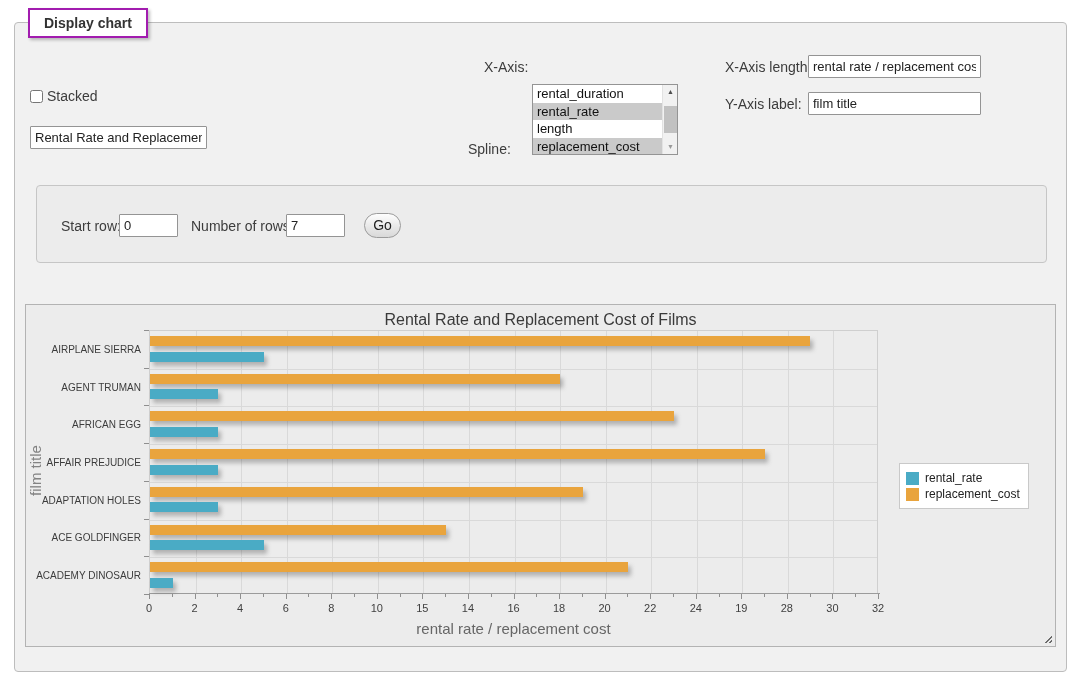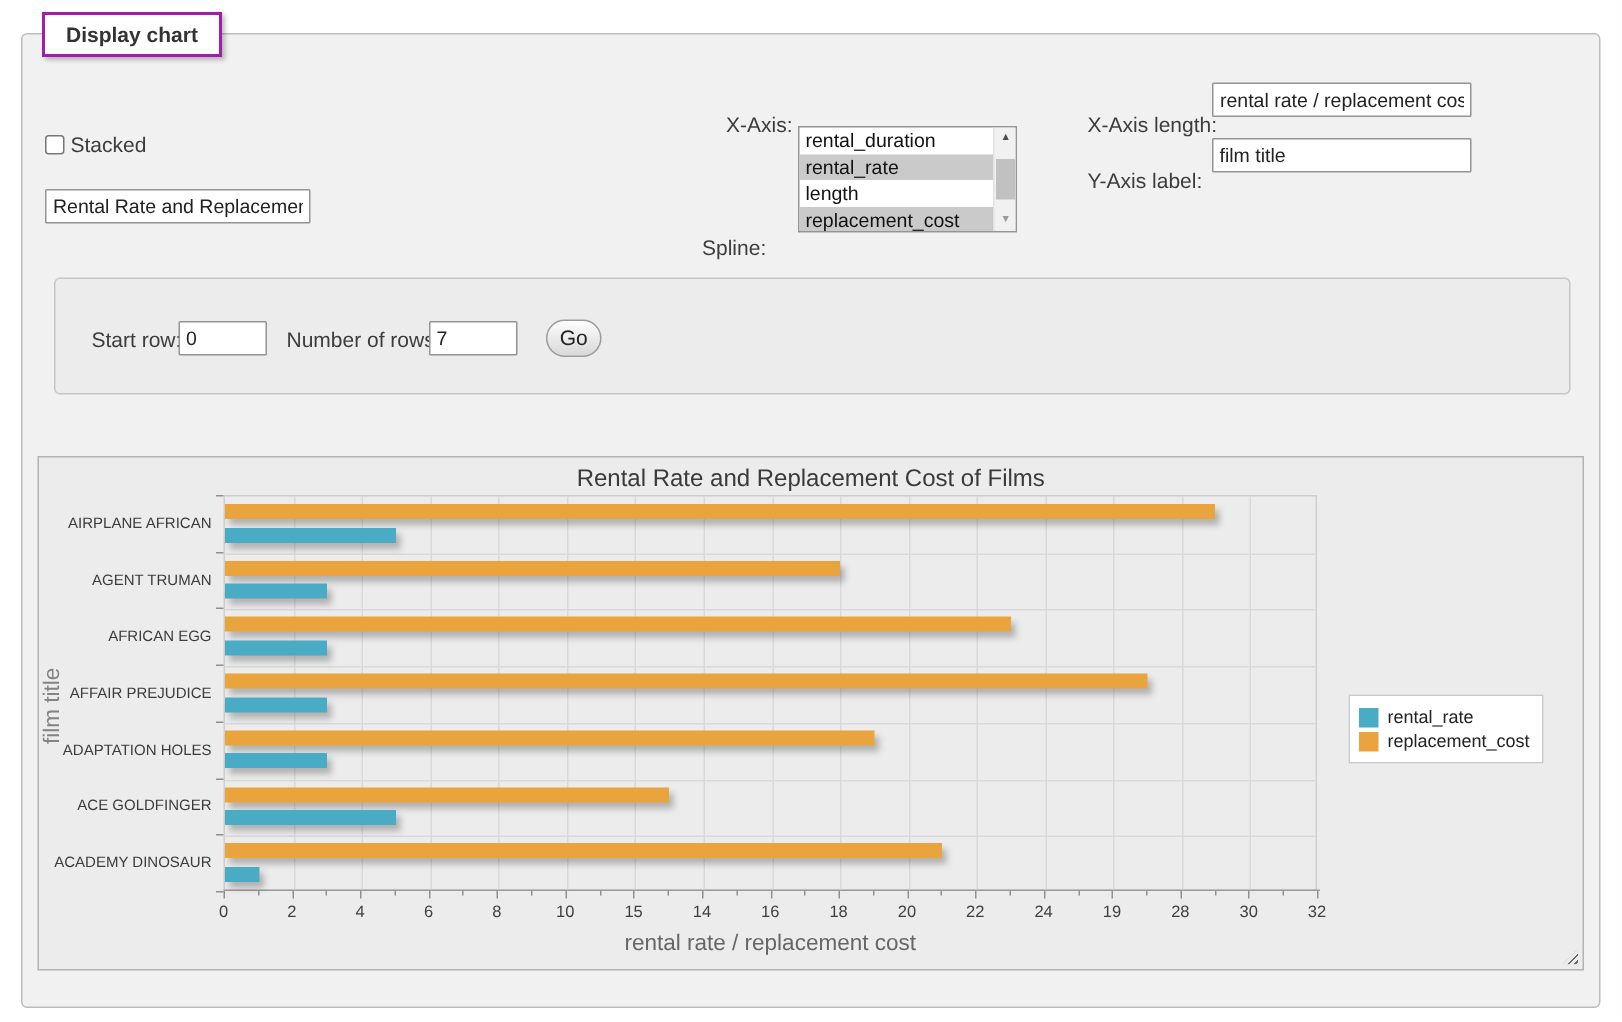--- a/index.html
+++ b/index.html
@@ -5,21 +5,21 @@
   * { margin:0; padding:0; box-sizing:border-box; }
   html,body { width:1081px; height:681px; background:#fff; font-family:"Liberation Sans",sans-serif; }
   #stage { position:relative; width:1081px; height:681px; overflow:hidden; }
 
   .fieldset-box { position:absolute; left:14px; top:22px; width:1053px; height:650px;
     background:#f1f1f1; border:1px solid #bdbdbd; border-radius:4px; }
   .legend-box { position:absolute; left:28px; top:8px; padding:5px 14px; background:#fff;
     border:2px solid #a21caf; box-shadow:2px 2px 3px rgba(0,0,0,0.25);
     font-size:14px; font-weight:bold; color:#333; z-index:5; }
 
-  .ctl-label { position:absolute; font-size:14px; color:#3c3c3c; white-space:nowrap;margin-top:16px; }
+  .ctl-label { position:absolute; font-size:14px; color:#3c3c3c; white-space:nowrap; }
   .radio-row { position:absolute; left:30px; top:57px; font-size:14px; color:#3c3c3c; }
   .radio-row label { margin-right:12px; cursor:default; }
   .radio-row input, .chk-row input { vertical-align:-2px; margin-right:4px; }
   .chk-row { position:absolute; left:30px; top:88px; font-size:14px; color:#3c3c3c; }
 
   input[type="text"] { position:absolute; border:1px solid #949494; background:#fff;
     font-family:"Liberation Sans",sans-serif; font-size:13px; color:#222; padding:2px 4px; border-radius:1px; }
 
   .select-box { position:absolute; left:532px; top:55px; width:151px; height:24px; background:#fff;
     border:1px solid #949494; border-radius:1px; font-size:13px; color:#222; line-height:22px;
@@ -145,21 +145,21 @@
           <span class="legend-label">rental_rate</span>
         </div>
         <div class="legend-row">
           <div class="legend-swatch" style="background: rgb(233, 164, 61);"></div>
           <span class="legend-label">replacement_cost</span>
         </div>
       </div>
     <div class="resize-handle"></div>
   <div class="bar" style="left: 124px; top: 31px; width: 660.428px; height: 10px; background: rgb(233, 164, 61);"></div>
       <div class="bar" style="left: 124px; top: 46.5px; width: 113.678px; height: 10px; background: rgb(74, 171, 197);"></div>
-      <div class="ytick-label" style="left: 3px; top: 38.8571px;">AIRPLANE AFRICAN</div>
+      <div class="ytick-label" style="left: 3px; top: 38.8571px;">AIRPLANE SIERRA</div>
       <div class="bar" style="left: 124px; top: 68.7143px; width: 409.835px; height: 10px; background: rgb(233, 164, 61);"></div>
       <div class="bar" style="left: 124px; top: 84.2143px; width: 68.1159px; height: 10px; background: rgb(74, 171, 197);"></div>
       <div class="ytick-label" style="left: 3px; top: 76.5714px;">AGENT TRUMAN</div>
       <div class="bar" style="left: 124px; top: 106.429px; width: 523.741px; height: 10px; background: rgb(233, 164, 61);"></div>
       <div class="bar" style="left: 124px; top: 121.929px; width: 68.1159px; height: 10px; background: rgb(74, 171, 197);"></div>
       <div class="ytick-label" style="left: 3px; top: 114.286px;">AFRICAN EGG</div>
       <div class="bar" style="left: 124px; top: 144.143px; width: 614.866px; height: 10px; background: rgb(233, 164, 61);"></div>
       <div class="bar" style="left: 124px; top: 159.643px; width: 68.1159px; height: 10px; background: rgb(74, 171, 197);"></div>
       <div class="ytick-label" style="left: 3px; top: 152px;">AFFAIR PREJUDICE</div>
       <div class="bar" style="left: 124px; top: 181.857px; width: 432.616px; height: 10px; background: rgb(233, 164, 61);"></div>

